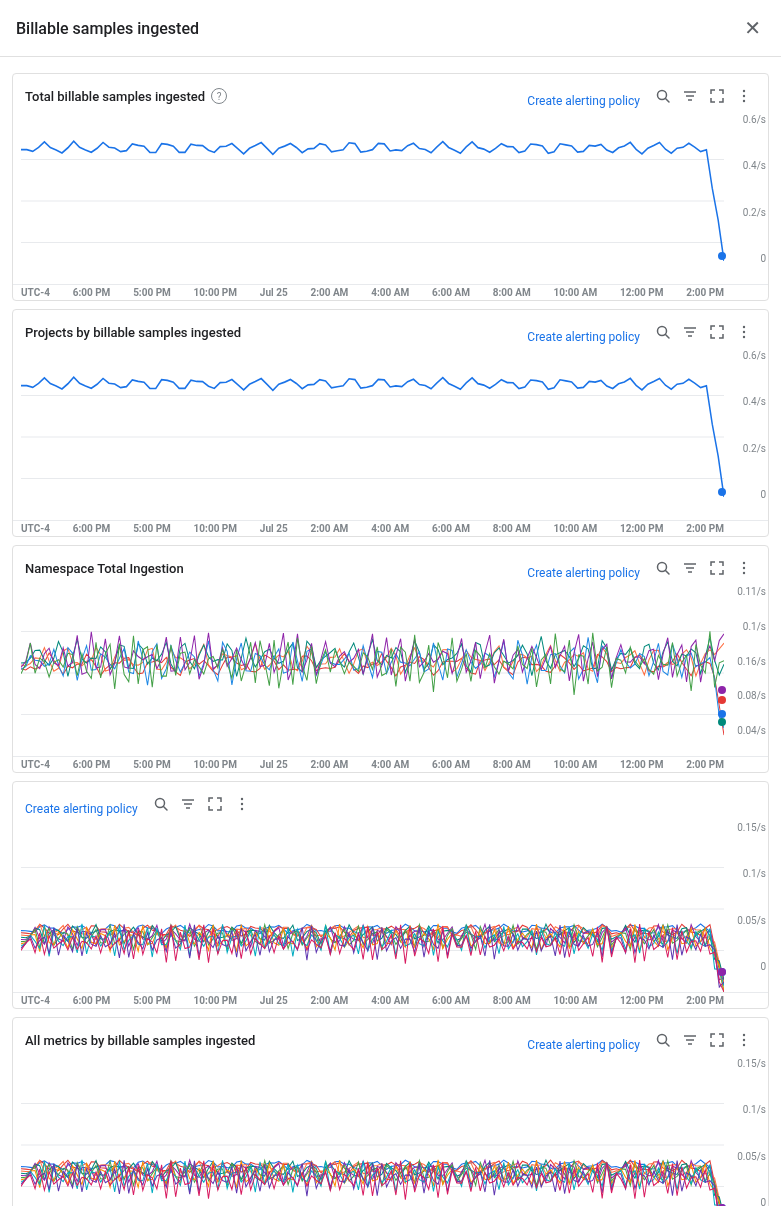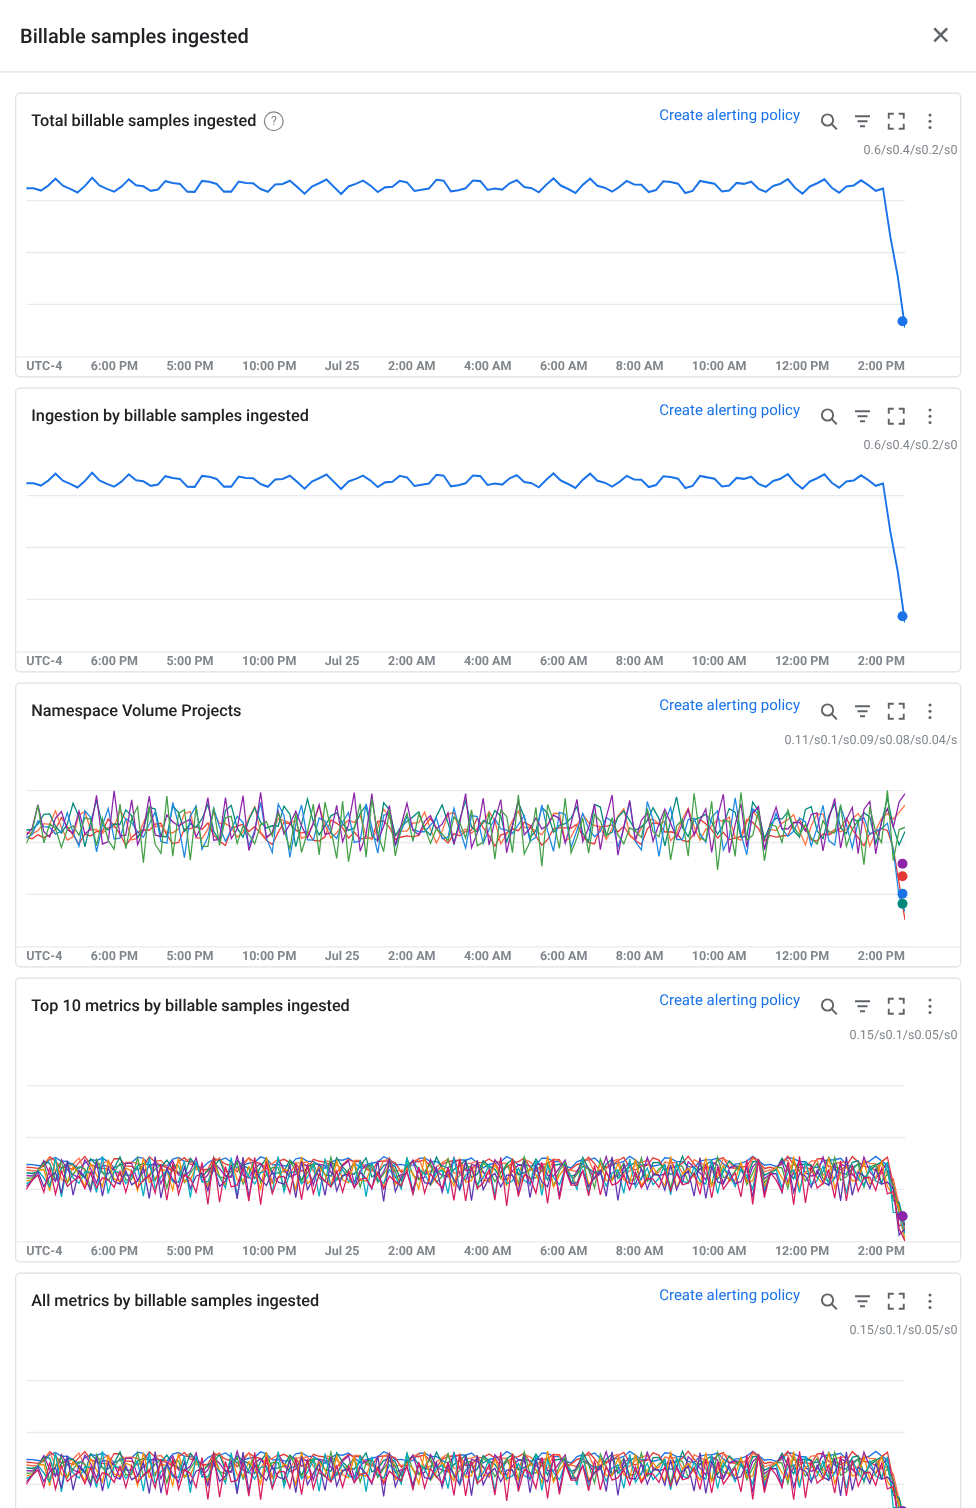--- a/index.html
+++ b/index.html
@@ -59,21 +59,21 @@
       font-weight: 500;
       color: #202124;
     }
     .info-icon {
       color: #5f6368;
       font-size: 14px;
       cursor: pointer;
     }
     .chart-actions {
       display: flex;
-      align-items: flex-start;
+      align-items: flex-end;
       gap: 3px;
     }
     .create-alert-link {
       color: #1a73e8;
       font-size: 12px;
       text-decoration: none;
       cursor: pointer;
       margin-right: 8px;
       white-space: nowrap;
     }
@@ -87,20 +87,21 @@
       display: flex;
       align-items: center;
       border-radius: 2px;
     }
     .y-axis-labels {
       position: absolute;
       right: 2px;
       top: 0;
       bottom: 20px;
       display: flex;
+      flex-direction: column;
       justify-content: space-between;
       font-size: 10px;
       color: #80868b;
       text-align: right;
       pointer-events: none;
       z-index: 2;
     }
     .x-axis {
       display: flex;
       justify-content: space-between;
@@ -186,21 +187,21 @@
         <span>6:00 AM</span>
         <span>8:00 AM</span>
         <span>10:00 AM</span>
         <span>12:00 PM</span>
         <span>2:00 PM</span>
       </div>
     </div>
     <div class="chart-panel">
       <div class="chart-header">
         <div class="chart-title-area">
-          <span class="chart-title">Ingestion by billable samples ingested</span>
+          <span class="chart-title">Projects by billable samples ingested</span>
         </div>
         <div class="chart-actions">
           <a class="create-alert-link" href="#">Create alerting policy</a>
           <button class="icon-btn">
             <svg width="16" height="16" viewBox="0 0 16 16" fill="none">
               <circle cx="7" cy="7" r="4.5" stroke="#5f6368" stroke-width="1.5"></circle>
               <line x1="10.5" y1="10.5" x2="14" y2="14" stroke="#5f6368" stroke-width="1.5" stroke-linecap="round"></line>
             </svg>
           </button>
           <button class="icon-btn">
@@ -253,21 +254,21 @@
         <span>6:00 AM</span>
         <span>8:00 AM</span>
         <span>10:00 AM</span>
         <span>12:00 PM</span>
         <span>2:00 PM</span>
       </div>
     </div>
     <div class="chart-panel">
       <div class="chart-header">
         <div class="chart-title-area">
-          <span class="chart-title">Namespace Volume Projects</span>
+          <span class="chart-title">Namespace Total Ingestion</span>
         </div>
         <div class="chart-actions">
           <a class="create-alert-link" href="#">Create alerting policy</a>
           <button class="icon-btn">
             <svg width="16" height="16" viewBox="0 0 16 16" fill="none">
               <circle cx="7" cy="7" r="4.5" stroke="#5f6368" stroke-width="1.5"></circle>
               <line x1="10.5" y1="10.5" x2="14" y2="14" stroke="#5f6368" stroke-width="1.5" stroke-linecap="round"></line>
             </svg>
           </button>
           <button class="icon-btn">
@@ -291,21 +292,21 @@
               <circle cx="8" cy="8" r="1.2"></circle>
               <circle cx="8" cy="13" r="1.2"></circle>
             </svg>
           </button>
         </div>
       </div>
       <div style="position: relative; height: 170px; text-decoration: underline;">
         <div class="y-axis-labels">
           <span>0.11/s</span>
           <span>0.1/s</span>
-          <span>0.09/s</span>
+          <span>0.16/s</span>
           <span>0.08/s</span>
           <span>0.04/s</span>
         </div>
         <svg viewBox="0 0 700 150" preserveAspectRatio="none" style="position: absolute; left: 8px; top: 4px; right: 44px; width: calc(100% - 52px); height: calc(100% - 4px); overflow: hidden;">
           <line x1="0" y1="37.5" x2="700" y2="37.5" stroke="#e8eaed" stroke-width="1"></line>
           <line x1="0" y1="75" x2="700" y2="75" stroke="#e8eaed" stroke-width="1"></line>
           <line x1="0" y1="112.5" x2="700" y2="112.5" stroke="#e8eaed" stroke-width="1"></line>
           <path d="M 0.0,71.1 L 4.7,72.3 L 9.3,69.4 L 14.0,71.5 L 18.7,69.6 L 23.3,65.4 L 28.0,56.9 L 32.7,63.5 L 37.3,69.6 L 42.0,76.1 L 46.7,68.9 L 51.3,70.3 L 56.0,67.0 L 60.7,67.1 L 65.3,58.0 L 70.0,62.7 L 74.7,69.0 L 79.3,77.2 L 84.0,71.2 L 88.7,67.7 L 93.3,65.8 L 98.0,66.1 L 102.7,61.7 L 107.3,61.1 L 112.0,69.6 L 116.7,75.8 L 121.3,75.0 L 126.0,65.3 L 130.7,65.0 L 135.3,63.6 L 140.0,65.6 L 144.7,60.9 L 149.3,69.7 L 154.0,74.0 L 158.7,77.2 L 163.3,65.2 L 168.0,63.2 L 172.7,61.9 L 177.3,67.1 L 182.0,63.6 L 186.7,68.4 L 191.3,73.4 L 196.0,76.5 L 200.7,67.7 L 205.3,60.4 L 210.0,61.5 L 214.7,66.0 L 219.3,68.2 L 224.0,67.0 L 228.7,73.4 L 233.3,74.0 L 238.0,70.8 L 242.7,58.7 L 247.3,61.1 L 252.0,64.3 L 256.7,71.9 L 261.3,67.6 L 266.0,72.4 L 270.7,71.8 L 275.3,71.7 L 280.0,59.8 L 284.7,59.5 L 289.3,63.9 L 294.0,72.7 L 298.7,71.0 L 303.3,70.2 L 308.0,70.9 L 312.7,69.8 L 317.3,63.2 L 322.0,57.5 L 326.7,64.3 L 331.3,71.4 L 336.0,75.3 L 340.7,68.6 L 345.3,70.1 L 350.0,67.0 L 354.7,66.1 L 359.3,57.4 L 364.0,64.2 L 368.7,70.2 L 373.3,77.7 L 378.0,69.6 L 382.7,68.0 L 387.3,65.1 L 392.0,66.4 L 396.7,60.3 L 401.3,62.8 L 406.0,70.3 L 410.7,77.0 L 415.3,72.9 L 420.0,65.1 L 424.7,64.4 L 429.3,64.4 L 434.0,64.5 L 438.7,61.7 L 443.3,70.7 L 448.0,75.0 L 452.7,76.0 L 457.3,63.7 L 462.0,63.2 L 466.7,62.3 L 471.3,67.4 L 476.0,63.2 L 480.7,70.0 L 485.3,73.7 L 490.0,76.5 L 494.7,65.2 L 499.3,60.8 L 504.0,61.5 L 508.7,67.4 L 513.3,67.2 L 518.0,68.3 L 522.7,73.5 L 527.3,74.4 L 532.0,68.5 L 536.7,58.4 L 541.3,61.5 L 546.0,65.8 L 550.7,71.7 L 555.3,67.7 L 560.0,73.0 L 564.7,71.8 L 569.3,70.6 L 574.0,58.3 L 578.7,60.5 L 583.3,64.8 L 588.0,73.8 L 592.7,69.9 L 597.3,71.1 L 602.0,70.3 L 606.7,69.9 L 611.3,61.0 L 616.0,58.6 L 620.7,65.1 L 625.3,73.1 L 630.0,74.0 L 634.7,68.8 L 639.3,69.6 L 644.0,67.2 L 648.7,64.6 L 653.3,57.5 L 658.0,65.5 L 662.7,71.6 L 667.3,77.4 L 672.0,68.3 L 676.7,68.0 L 681.3,64.8 L 686.0,66.3 L 690.7,79.2 L 695.3,104.6 L 700.0,131.1" stroke="#e53935" stroke-width="1" fill="none"></path>
           <path d="M 0.0,67.8 L 4.7,68.7 L 9.3,66.4 L 14.0,61.4 L 18.7,61.9 L 23.3,52.1 L 28.0,64.1 L 32.7,73.3 L 37.3,70.8 L 42.0,55.1 L 46.7,52.7 L 51.3,65.9 L 56.0,65.6 L 60.7,68.5 L 65.3,64.3 L 70.0,63.7 L 74.7,51.9 L 79.3,58.4 L 84.0,73.2 L 88.7,71.9 L 93.3,60.7 L 98.0,51.6 L 102.7,63.6 L 107.3,62.9 L 112.0,67.6 L 116.7,67.9 L 121.3,65.4 L 126.0,54.1 L 130.7,52.7 L 135.3,71.4 L 140.0,72.2 L 144.7,65.3 L 149.3,53.4 L 154.0,61.1 L 158.7,61.3 L 163.3,64.1 L 168.0,71.1 L 172.7,67.4 L 177.3,57.6 L 182.0,49.0 L 186.7,67.6 L 191.3,72.2 L 196.0,67.7 L 200.7,57.7 L 205.3,59.2 L 210.0,60.6 L 214.7,59.4 L 219.3,72.1 L 224.0,70.0 L 228.7,61.3 L 233.3,48.4 L 238.0,62.3 L 242.7,71.7 L 247.3,68.0 L 252.0,62.8 L 256.7,58.9 L 261.3,60.5 L 266.0,55.3 L 270.7,70.1 L 275.3,72.9 L 280.0,64.4 L 284.7,50.7 L 289.3,56.9 L 294.0,70.4 L 298.7,66.8 L 303.3,66.7 L 308.0,60.9 L 312.7,60.6 L 317.3,53.0 L 322.0,65.4 L 326.7,75.3 L 331.3,66.9 L 336.0,54.8 L 340.7,53.1 L 345.3,67.9 L 350.0,65.2 L 354.7,68.2 L 359.3,64.9 L 364.0,60.9 L 368.7,52.7 L 373.3,59.4 L 378.0,76.0 L 382.7,69.0 L 387.3,59.2 L 392.0,52.3 L 396.7,64.3 L 401.3,63.9 L 406.0,66.8 L 410.7,69.5 L 415.3,62.2 L 420.0,54.0 L 424.7,53.9 L 429.3,74.1 L 434.0,71.1 L 438.7,62.6 L 443.3,54.6 L 448.0,60.6 L 452.7,62.7 L 457.3,63.6 L 462.0,72.9 L 466.7,64.8 L 471.3,55.9 L 476.0,50.6 L 480.7,69.5 L 485.3,72.8 L 490.0,64.5 L 494.7,58.8 L 499.3,58.2 L 504.0,61.5 L 508.7,59.8 L 513.3,73.7 L 518.0,68.9 L 522.7,58.0 L 527.3,50.1 L 532.0,63.6 L 536.7,73.4 L 541.3,65.3 L 546.0,63.3 L 550.7,58.2 L 555.3,60.0 L 560.0,56.7 L 564.7,71.3 L 569.3,73.4 L 574.0,60.2 L 578.7,51.8 L 583.3,58.0 L 588.0,72.1 L 592.7,65.5 L 597.3,66.4 L 602.0,61.0 L 606.7,58.5 L 611.3,54.9 L 616.0,66.6 L 620.7,76.8 L 625.3,63.0 L 630.0,54.6 L 634.7,54.5 L 639.3,68.8 L 644.0,65.5 L 648.7,67.2 L 653.3,65.8 L 658.0,57.9 L 662.7,54.0 L 667.3,61.0 L 672.0,77.7 L 676.7,66.5 L 681.3,57.4 L 686.0,54.1 L 690.7,58.2 L 695.3,53.2 L 700.0,48.0" stroke="#ff7043" stroke-width="1" fill="none"></path>
           <path d="M 0.0,66.0 L 4.7,65.6 L 9.3,61.6 L 14.0,54.7 L 18.7,54.3 L 23.3,63.3 L 28.0,68.2 L 32.7,61.6 L 37.3,46.6 L 42.0,56.3 L 46.7,78.1 L 51.3,60.3 L 56.0,44.7 L 60.7,62.4 L 65.3,65.9 L 70.0,61.6 L 74.7,61.9 L 79.3,51.4 L 84.0,55.8 L 88.7,71.5 L 93.3,65.5 L 98.0,49.6 L 102.7,50.9 L 107.3,70.5 L 112.0,70.8 L 116.7,48.6 L 121.3,53.3 L 126.0,66.9 L 130.7,61.4 L 135.3,63.8 L 140.0,58.0 L 144.7,47.3 L 149.3,66.8 L 154.0,74.1 L 158.7,51.9 L 163.3,48.2 L 168.0,64.4 L 172.7,71.2 L 177.3,58.9 L 182.0,49.7 L 186.7,60.4 L 191.3,64.5 L 196.0,62.9 L 200.7,63.2 L 205.3,48.7 L 210.0,54.6 L 214.7,78.0 L 219.3,61.7 L 224.0,43.5 L 228.7,60.4 L 233.3,69.5 L 238.0,62.9 L 242.7,55.7 L 247.3,53.6 L 252.0,61.2 L 256.7,66.2 L 261.3,64.5 L 266.0,53.9 L 270.7,48.2 L 275.3,70.1 L 280.0,73.9 L 284.7,46.3 L 289.3,51.3 L 294.0,69.9 L 298.7,63.4 L 303.3,59.8 L 308.0,56.5 L 312.7,52.8 L 317.3,65.5 L 322.0,69.7 L 326.7,56.1 L 331.3,47.9 L 336.0,60.9 L 340.7,75.8 L 345.3,58.3 L 350.0,44.7 L 354.7,63.9 L 359.3,67.4 L 364.0,59.2 L 368.7,61.5 L 373.3,52.0 L 378.0,55.8 L 382.7,74.5 L 387.3,62.7 L 392.0,45.8 L 396.7,56.5 L 401.3,71.5 L 406.0,66.4 L 410.7,49.5 L 415.3,53.9 L 420.0,67.5 L 424.7,62.7 L 429.3,61.4 L 434.0,57.3 L 438.7,48.7 L 443.3,68.2 L 448.0,74.2 L 452.7,47.5 L 457.3,49.4 L 462.0,69.6 L 466.7,67.6 L 471.3,56.8 L 476.0,52.3 L 480.7,59.2 L 485.3,66.1 L 490.0,63.7 L 494.7,59.2 L 499.3,49.9 L 504.0,57.7 L 508.7,77.4 L 513.3,59.4 L 518.0,42.0 L 522.7,64.1 L 527.3,70.7 L 532.0,58.6 L 536.7,56.8 L 541.3,54.6 L 546.0,60.1 L 550.7,69.2 L 555.3,62.0 L 560.0,50.5 L 564.7,53.1 L 569.3,71.2 L 574.0,70.4 L 578.7,45.7 L 583.3,52.4 L 588.0,72.3 L 592.7,62.2 L 597.3,57.3 L 602.0,58.1 L 606.7,52.6 L 611.3,66.5 L 616.0,71.1 L 620.7,51.1 L 625.3,49.1 L 630.0,66.5 L 634.7,72.2 L 639.3,55.9 L 644.0,46.9 L 648.7,64.3 L 653.3,68.5 L 658.0,58.1 L 662.7,59.6 L 667.3,53.4 L 672.0,56.7 L 676.7,75.6 L 681.3,60.6 L 686.0,42.8 L 690.7,63.7 L 695.3,76.8 L 700.0,67.0" stroke="#00897b" stroke-width="1" fill="none"></path>
@@ -328,23 +329,20 @@
         <span>4:00 AM</span>
         <span>6:00 AM</span>
         <span>8:00 AM</span>
         <span>10:00 AM</span>
         <span>12:00 PM</span>
         <span>2:00 PM</span>
       </div>
     </div>
     <div class="chart-panel">
       <div class="chart-header">
-        <div class="chart-title-area">
-          <span class="chart-title">Top 10 metrics by billable samples ingested</span>
-        </div>
         <div class="chart-actions">
           <a class="create-alert-link" href="#">Create alerting policy</a>
           <button class="icon-btn">
             <svg width="16" height="16" viewBox="0 0 16 16" fill="none">
               <circle cx="7" cy="7" r="4.5" stroke="#5f6368" stroke-width="1.5"></circle>
               <line x1="10.5" y1="10.5" x2="14" y2="14" stroke="#5f6368" stroke-width="1.5" stroke-linecap="round"></line>
             </svg>
           </button>
           <button class="icon-btn">
             <svg width="16" height="16" viewBox="0 0 16 16" fill="none">

